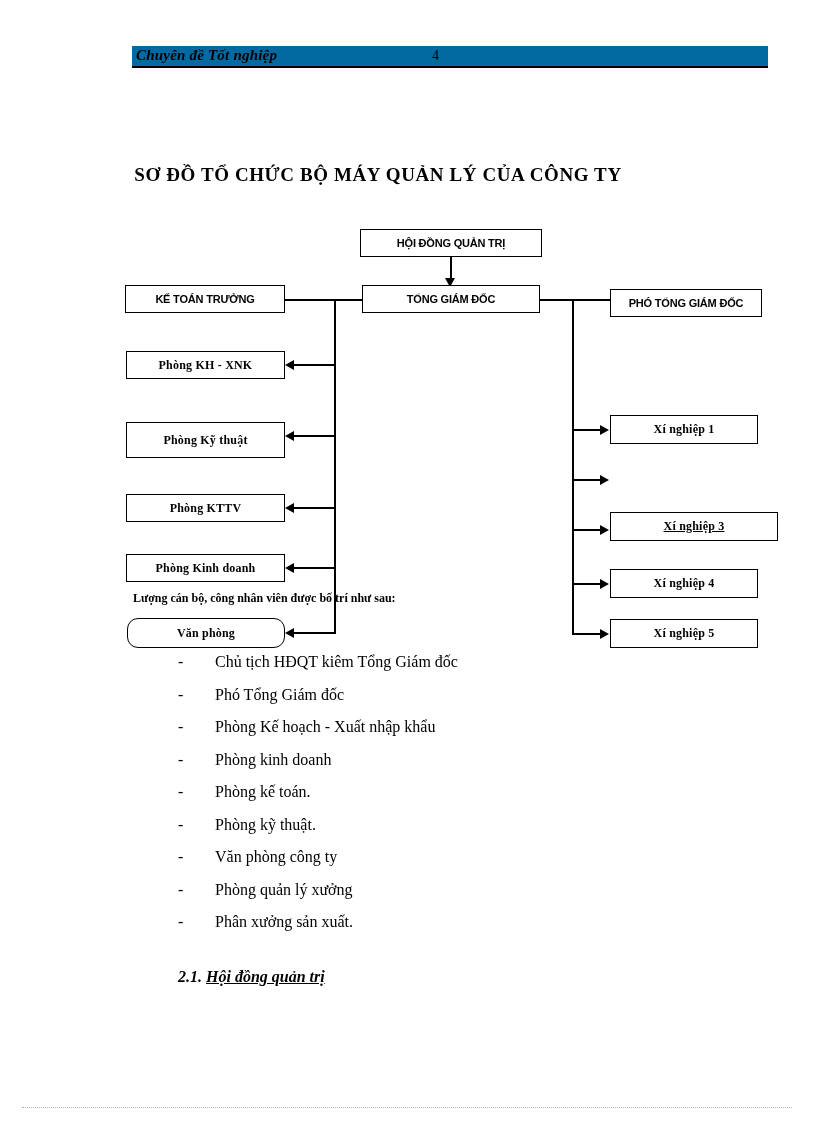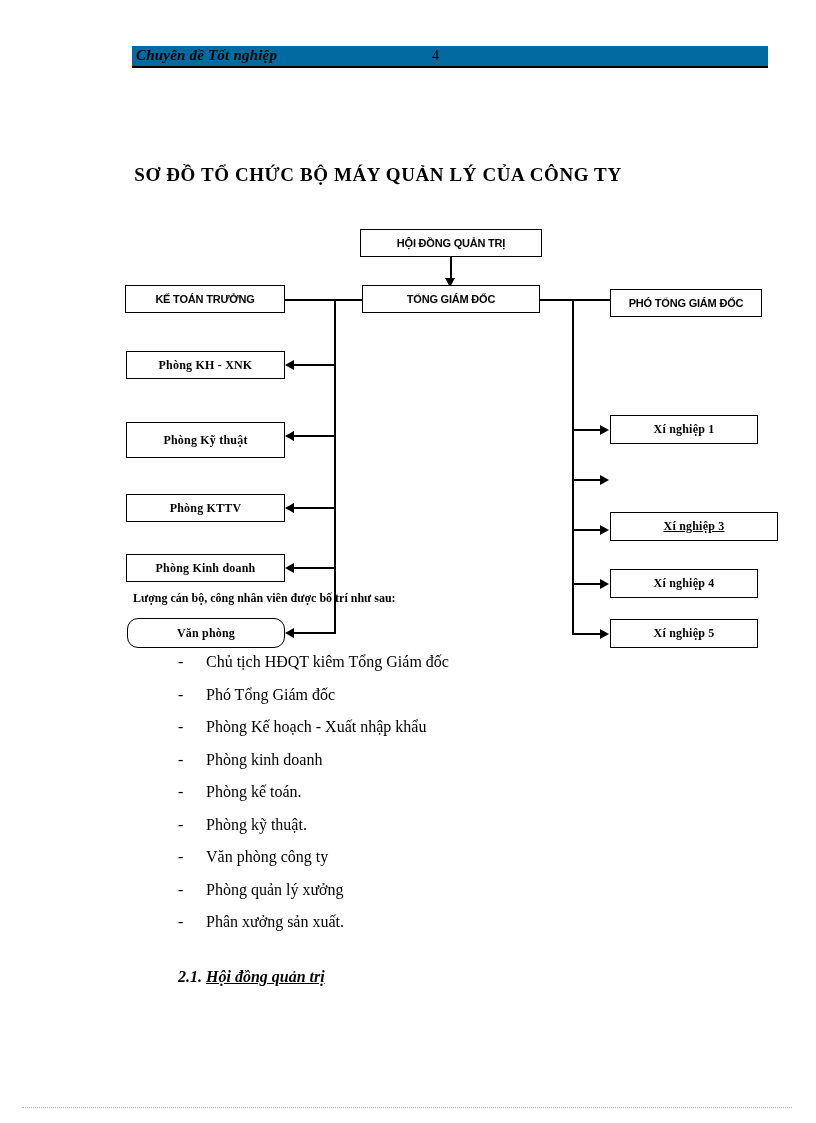--- a/index.html
+++ b/index.html
@@ -149,21 +149,21 @@
     font-size: 16px;
     white-space: nowrap;
   }
   .bullet-item .dash {
     position: absolute;
     left: 0;
     top: 0;
   }
   .bullet-item .txt {
     position: absolute;
-    left: 28px;
+    left: 37px;
     top: 0;
     text-align: center;
   }
   
   .hidden-item {
     position: absolute;
     left: 178px;
     top: 620px;
     font-size: 16px;
     white-space: nowrap;

